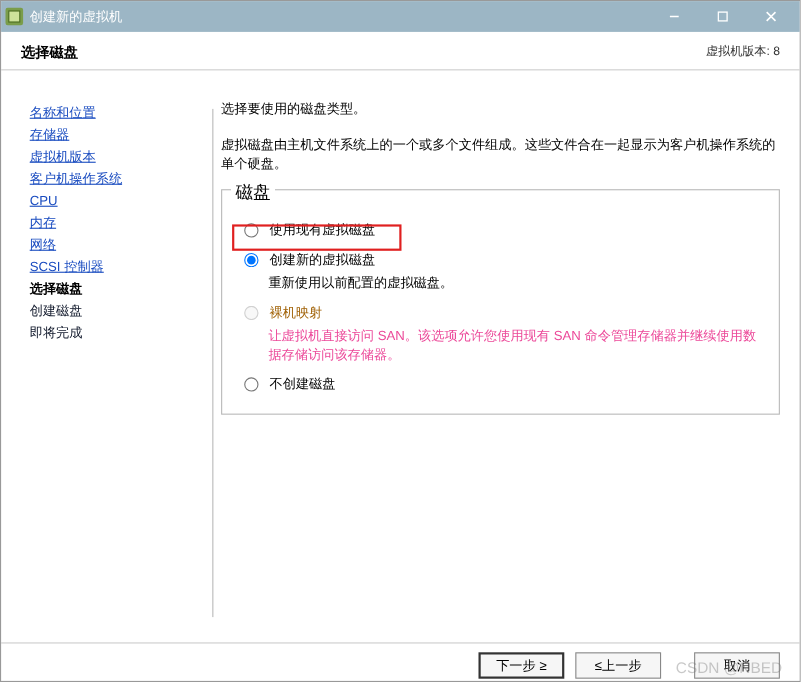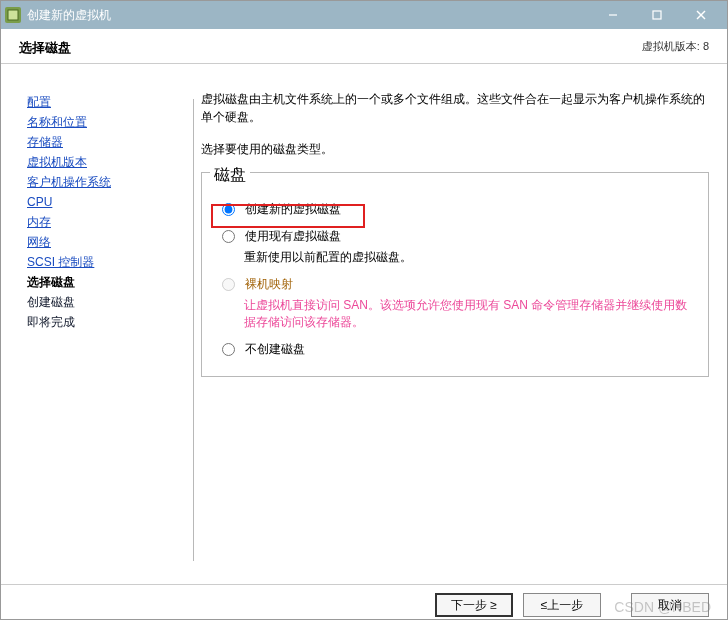--- a/index.html
+++ b/index.html
@@ -69,46 +69,45 @@
     </div>
   </div>
 
   <div class="header">
     <div class="header-title">选择磁盘</div>
     <div class="version-label">虚拟机版本: 8</div>
   </div>
 
   <div class="body">
     <div class="sidebar" id="sidebar">
-        <span class="sidebar-item">配置</span>
         <span class="sidebar-item">名称和位置</span>
         <span class="sidebar-item">存储器</span>
         <span class="sidebar-item">虚拟机版本</span>
         <span class="sidebar-item">客户机操作系统</span>
         <span class="sidebar-item">CPU</span>
         <span class="sidebar-item">内存</span>
         <span class="sidebar-item">网络</span>
         <span class="sidebar-item">SCSI 控制器</span>
         <span class="sidebar-item current">选择磁盘</span>
         <span class="sidebar-item upcoming">创建磁盘</span>
         <span class="sidebar-item upcoming">即将完成</span>
       </div>
     <div class="main">
+      <div class="desc">选择要使用的磁盘类型。</div>
       <div class="desc">虚拟磁盘由主机文件系统上的一个或多个文件组成。这些文件合在一起显示为客户机操作系统的单个硬盘。</div>
-      <div class="desc">选择要使用的磁盘类型。</div>
       <fieldset class="fieldset">
         <div class="fieldset-legend">磁盘</div>
         <div class="radio-group" id="radio-group">
             <div class="radio-row">
+              <input type="radio" name="disktype" style="">
+              <span class="radio-label">使用现有虚拟磁盘</span>
+            </div>
+            <div class="radio-row">
               <input type="radio" name="disktype" checked="" style="">
               <span class="radio-label">创建新的虚拟磁盘</span>
-            </div>
-            <div class="radio-row">
-              <input type="radio" name="disktype" style="">
-              <span class="radio-label">使用现有虚拟磁盘</span>
             </div>
             <div class="radio-sub">重新使用以前配置的虚拟磁盘。</div>
             <div class="radio-row">
               <input type="radio" name="disktype" disabled="" style="">
               <span class="radio-label disabled">裸机映射</span>
             </div>
             <div class="radio-sub disabled">让虚拟机直接访问 SAN。该选项允许您使用现有 SAN 命令管理存储器并继续使用数据存储访问该存储器。</div>
             <div class="radio-row">
               <input type="radio" name="disktype" style="">
               <span class="radio-label">不创建磁盘</span>

